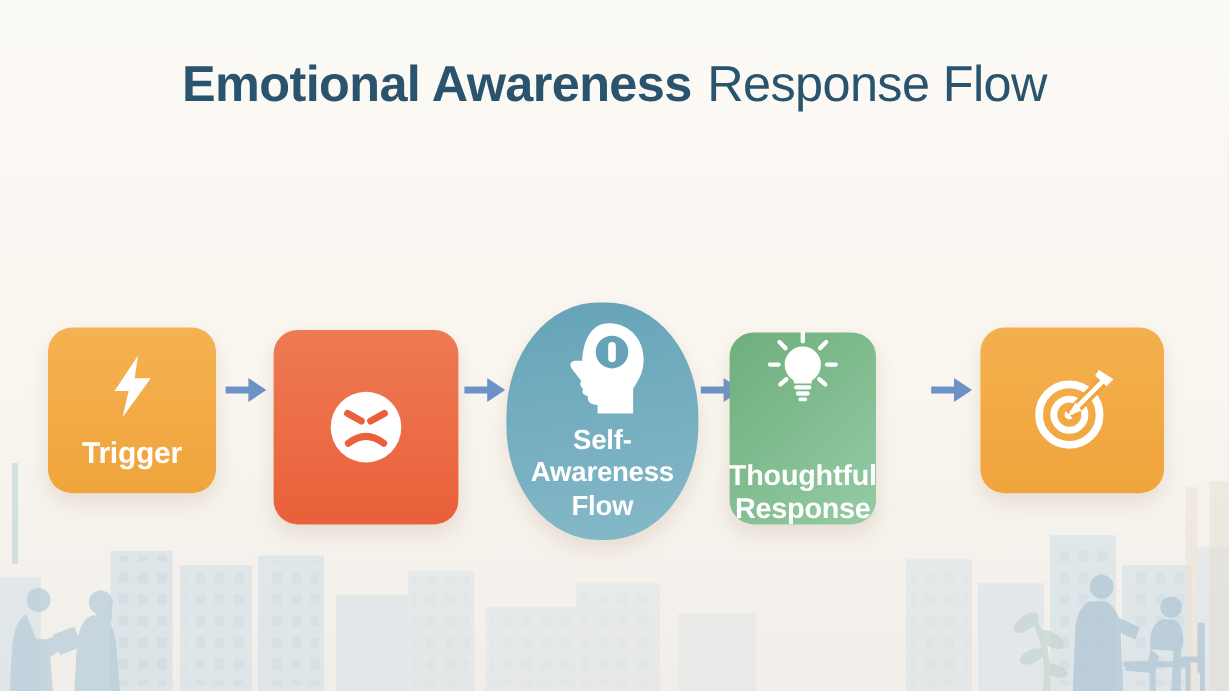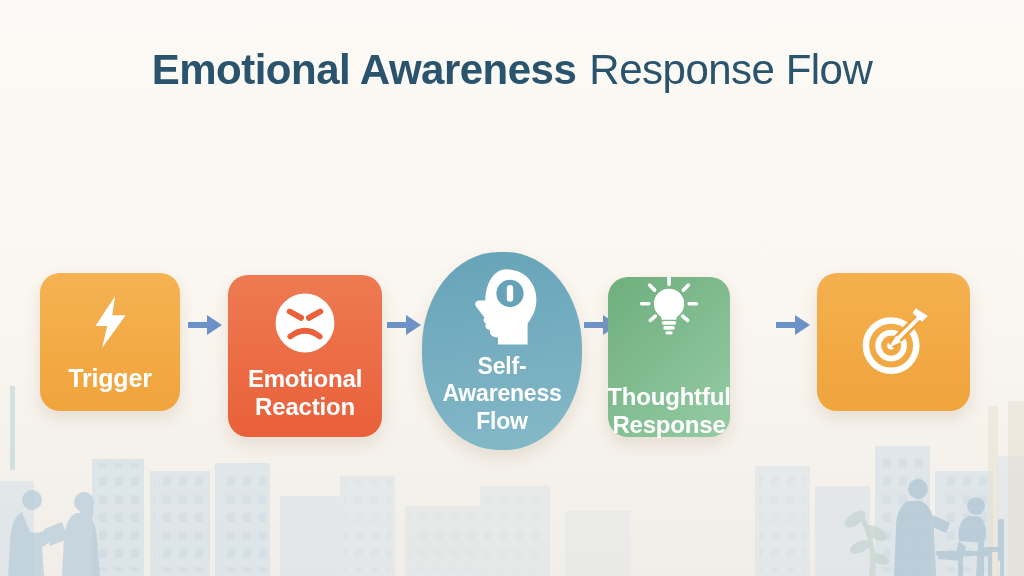--- a/index.html
+++ b/index.html
@@ -175,21 +175,20 @@
 
     <div class="node sq n2" style="--c: #e9603a; --c2: #ee7a52;">
       <span class="icon">
         <svg width="64" height="64" viewBox="0 0 100 100">
           <circle cx="50" cy="50" r="46" fill="#fff"></circle>
           <path d="M26 32 L44 42" stroke="currentColor" stroke-width="9" stroke-linecap="round"></path>
           <path d="M74 32 L56 42" stroke="currentColor" stroke-width="9" stroke-linecap="round"></path>
           <path d="M27 71 Q50 53 73 71" stroke="currentColor" stroke-width="9" stroke-linecap="round" fill="none"></path>
         </svg>
       </span>
-      <span class="label">Emotional Reaction</span>
     </div>
 
     <span class="arrow a2">
       <svg width="38" height="28" viewBox="0 0 38 28">
         <path d="M2 14 H24" stroke="currentColor" stroke-width="6" fill="none"></path>
         <path d="M21 4 L36 14 L21 24 Z" fill="currentColor"></path>
       </svg>
     </span>
 
     <div class="node n3" style="--c: #66a3b8; --c2: #85b9c8;">

